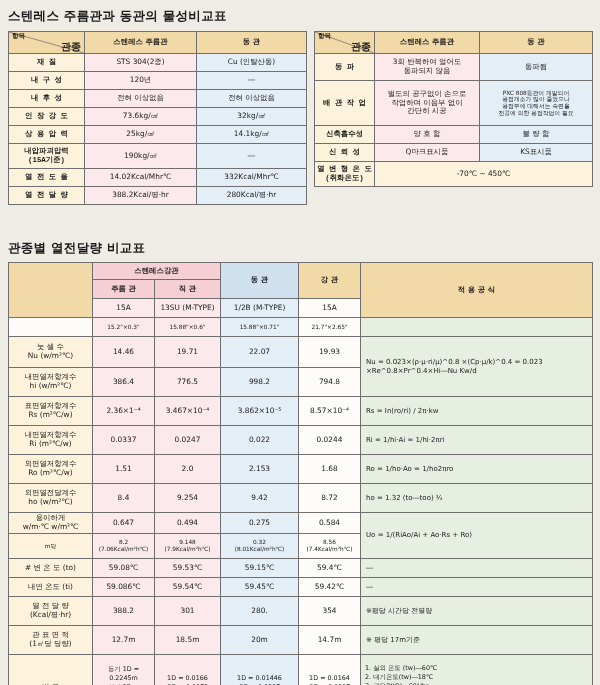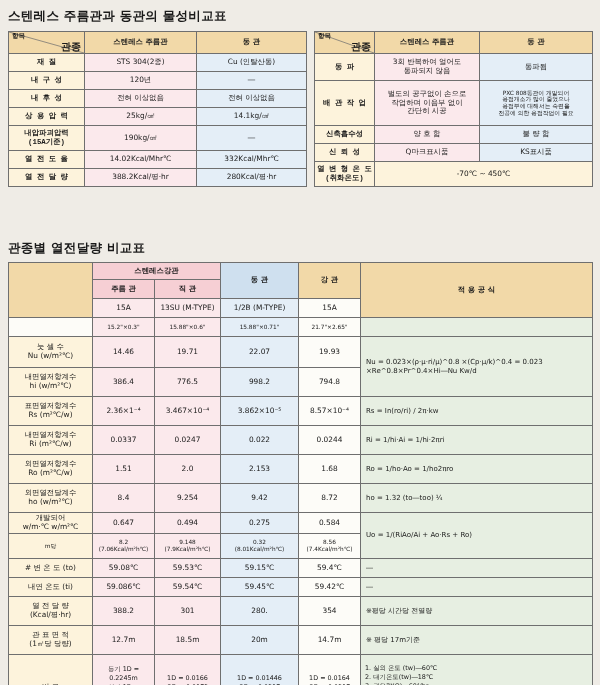--- a/index.html
+++ b/index.html
@@ -93,20 +93,25 @@
         <td class="lab">내 구 성</td>
         <td class="c-pink">120년</td>
         <td class="c-blue">―</td>
       </tr>
       <tr>
         <td class="lab">내 후 성</td>
         <td class="c-pink">전혀 이상없음</td>
         <td class="c-blue">전혀 이상없음</td>
       </tr>
       <tr>
+        <td class="lab">인 장 강 도</td>
+        <td class="c-pink">73.6kg/㎠</td>
+        <td class="c-blue">32kg/㎠</td>
+      </tr>
+      <tr>
         <td class="lab">상 용 압 력</td>
         <td class="c-pink">25kg/㎠</td>
         <td class="c-blue">14.1kg/㎠</td>
       </tr>
       <tr>
         <td class="lab" style="height:22px;white-space:pre-line">내압파괴압력
 (15A기준)</td>
         <td class="c-pink">190kg/㎠</td>
         <td class="c-blue">―</td>
       </tr>
@@ -262,21 +267,21 @@
       <tr>
         <td class="c-yellow" style="height:26px;white-space:pre-line">외면열전달계수
 ho (w/m²℃)</td>
         <td class="c-pink">8.4</td>
         <td class="c-pink">9.254</td>
         <td class="c-blue">9.42</td>
         <td class="c-white">8.72</td>
         <td class="c-grn formula">ho = 1.32 (to―too) ¼</td>
       </tr>
       <tr>
-        <td class="c-yellow" style="height:18px;white-space:pre-line">개발되어
+        <td class="c-yellow" style="height:18px;white-space:pre-line">용이하게
 w/m·℃  w/m²℃</td>
         <td class="c-pink">0.647</td>
         <td class="c-pink">0.494</td>
         <td class="c-blue">0.275</td>
         <td class="c-white">0.584</td>
         <td class="c-grn formula" rowspan="2">Uo = 1/(RiAo/Ai + Ao·Rs + Ro)</td>
       </tr>
       <tr>
         <td class="c-yellow tiny" style="height:22px">m당</td>
         <td class="c-pink tiny" style="white-space:pre-line">8.2

